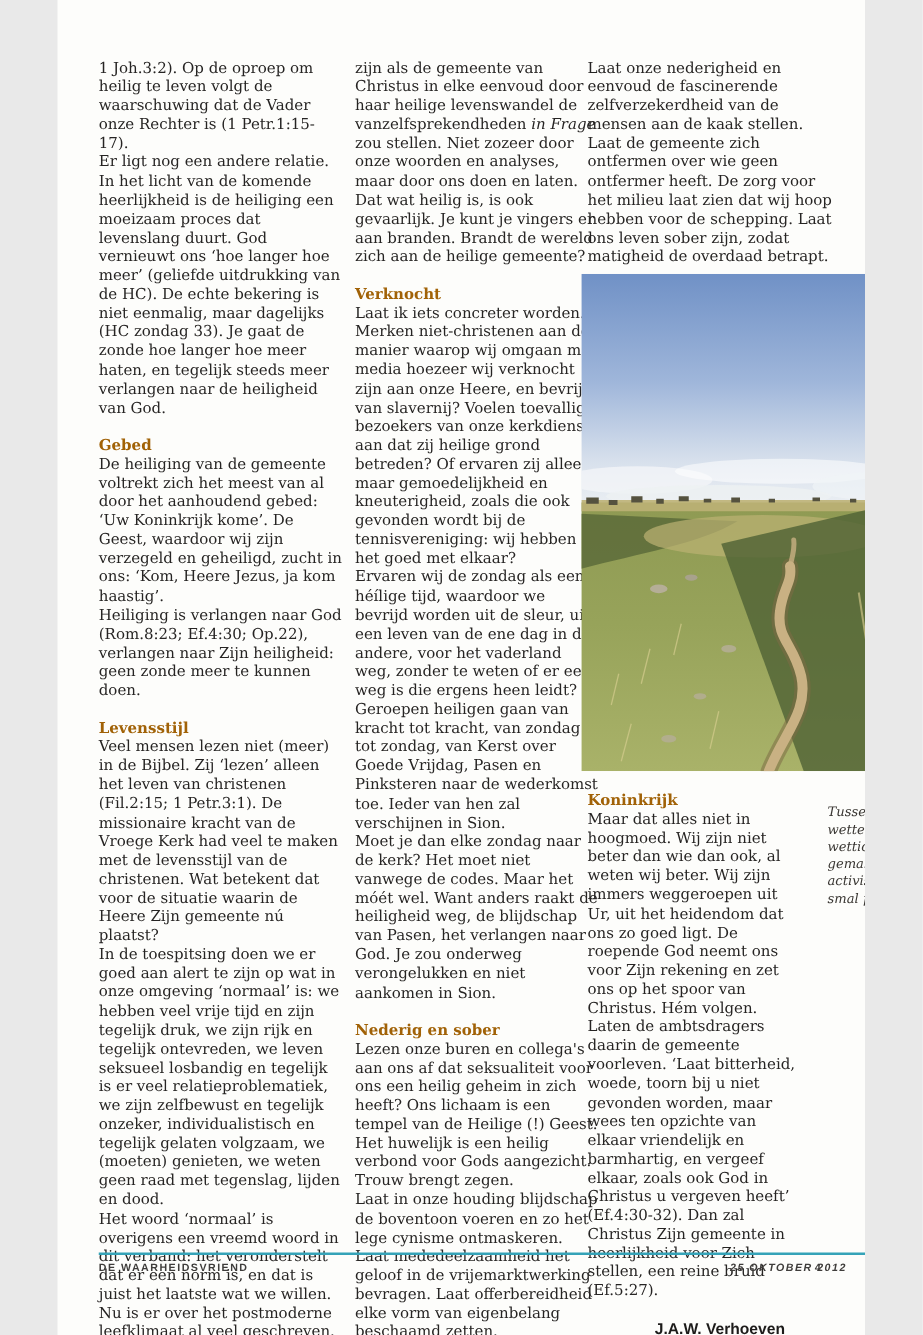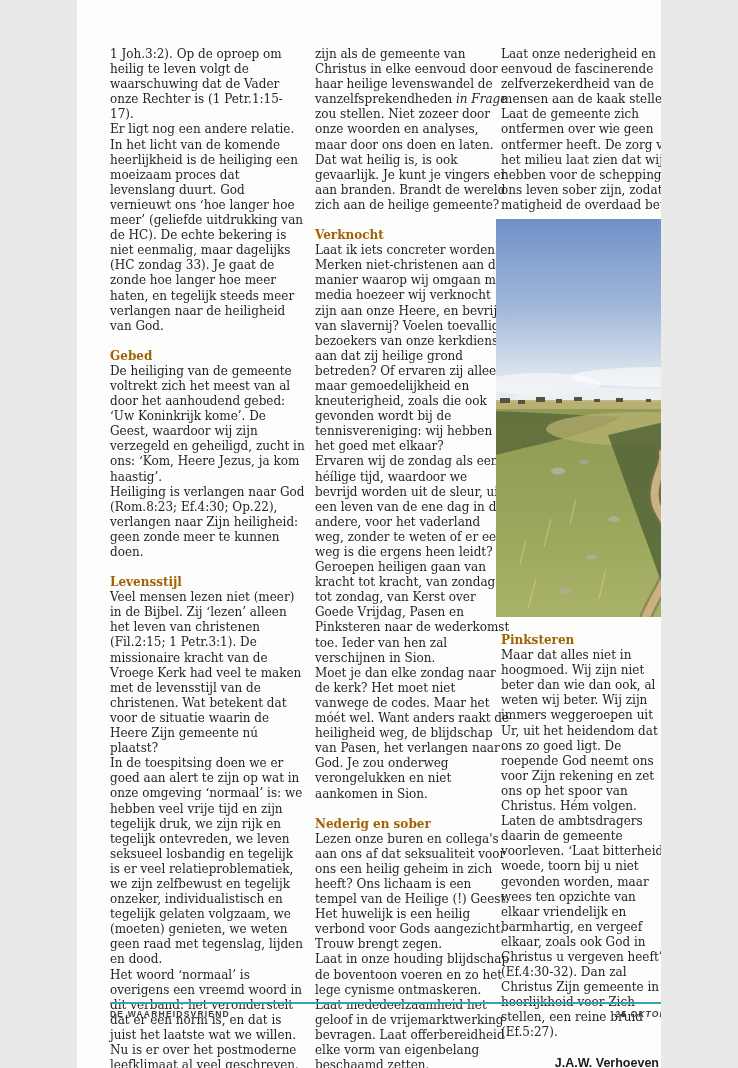--- a/index.html
+++ b/index.html
@@ -1,18 +1,18 @@
 <!DOCTYPE html>
 <html lang="nl"><head>
 <meta charset="utf-8">
 <style>
   html,body{margin:0;padding:0;background:#e9e9e9;}
   .page{
     position:relative;
-    width:584px;height:1068px;
+    width:646px;height:1068px;
     background:#fdfdfb;
     margin:0 auto;
     overflow:hidden;
     font-family:"DejaVu Serif", serif;
     color:#262423;
   }
   .col{
     position:absolute;
     font-size:12px;
     line-height:15.1px;
@@ -166,21 +166,21 @@
         <line x1="40" y1="360" x2="32" y2="390"></line>
         <line x1="110" y1="350" x2="103" y2="380"></line>
         <line x1="80" y1="280" x2="74" y2="305"></line>
       </g>
     </svg>
   </div>
 
   <div class="caption">Tussen wetteloosheid en wetticisme, tussen gemakzucht en activisme is een smal pad.</div>
 
   <div class="col" style="left:424px;top:633px;width:172px;">
-    <h3 style="margin-top:0;">Pinksteren</h3>
+    <h3 style="margin-top:0;">Koninkrijk</h3>
     <p>Maar dat alles niet in hoogmoed. Wij zijn niet beter dan wie dan ook, al weten wij beter. Wij zijn immers weggeroepen uit Ur, uit het heidendom dat ons zo goed ligt. De roepende God neemt ons voor Zijn rekening en zet ons op het spoor van Christus. Hém volgen.</p>
     <p>Laten de ambtsdragers daarin de gemeente voorleven. ‘Laat bitterheid, woede, toorn bij u niet gevonden worden, maar wees ten opzichte van elkaar vriendelijk en barmhartig, en vergeef elkaar, zoals ook God in Christus u vergeven heeft’ (Ef.4:30-32). Dan zal Christus Zijn gemeente in heerlijkheid voor Zich stellen, een reine bruid (Ef.5:27).</p>
     <p class="author">J.A.W. Verhoeven</p>
   </div>
 
   <div class="footer-rule"></div>
   <div class="footer-text ft-mag">DE WAARHEIDSVRIEND</div>
   <div class="footer-text ft-date">25 OKTOBER 2012</div>
   <div class="footer-text ft-page">4</div>
 

